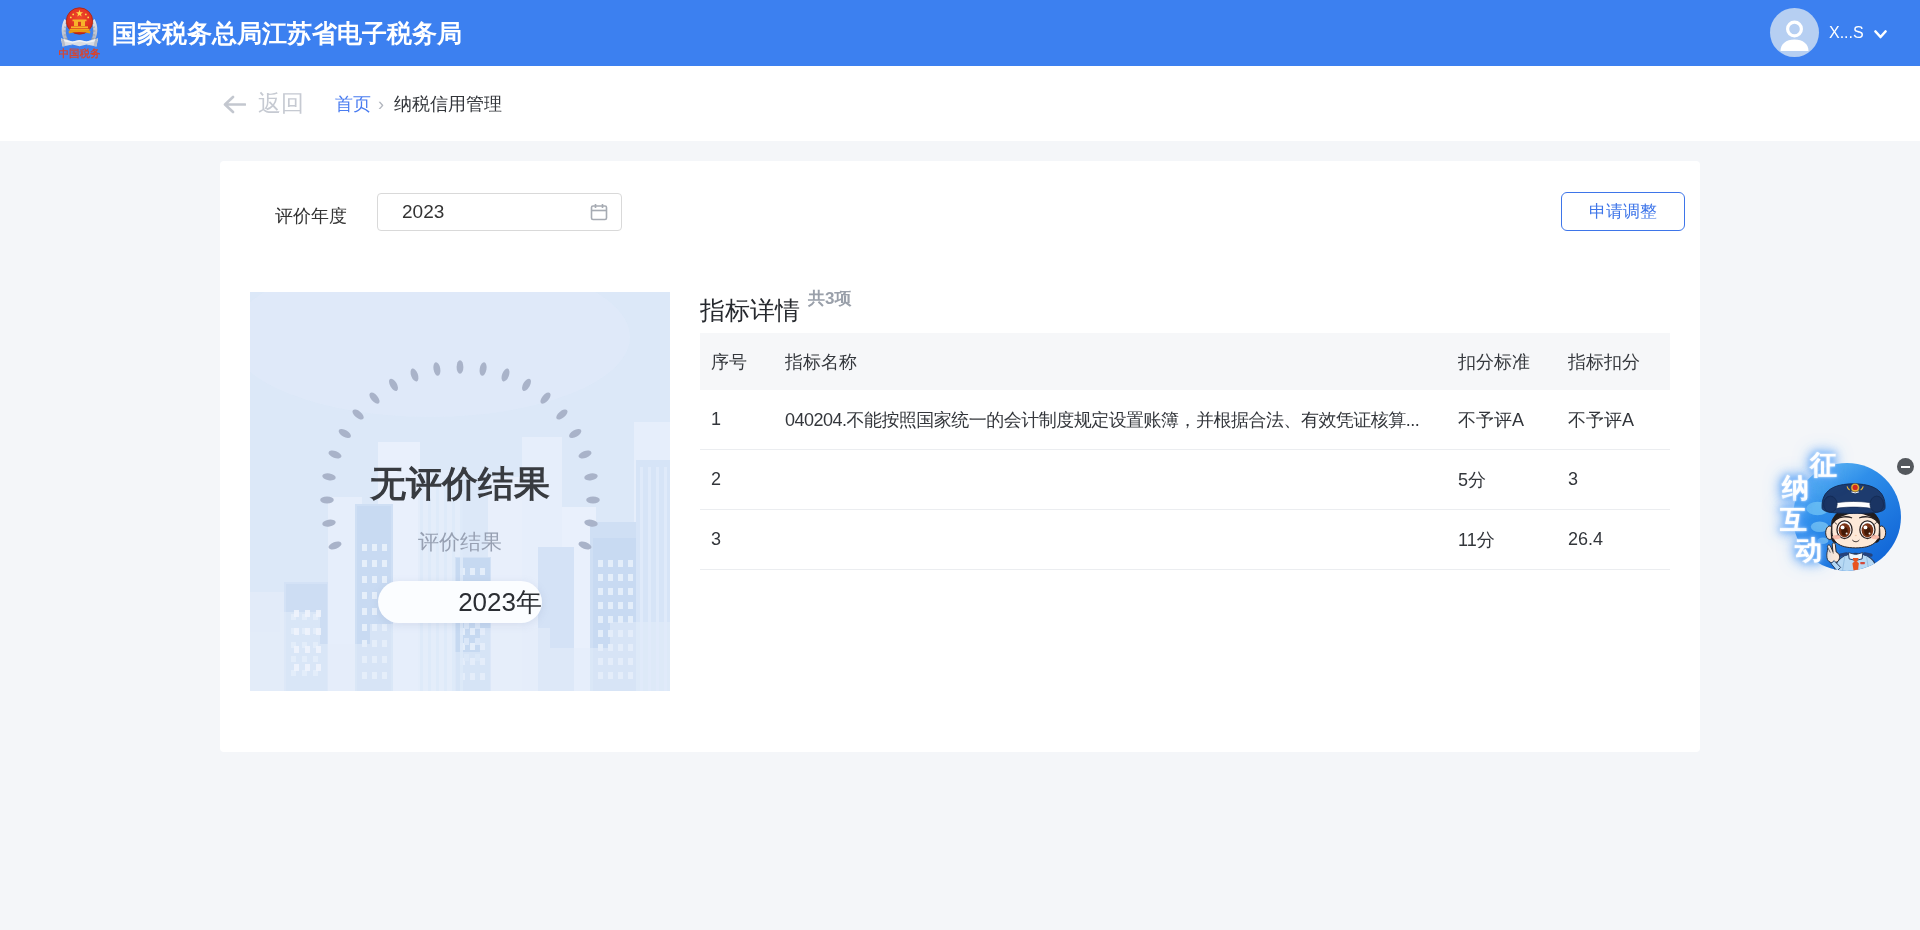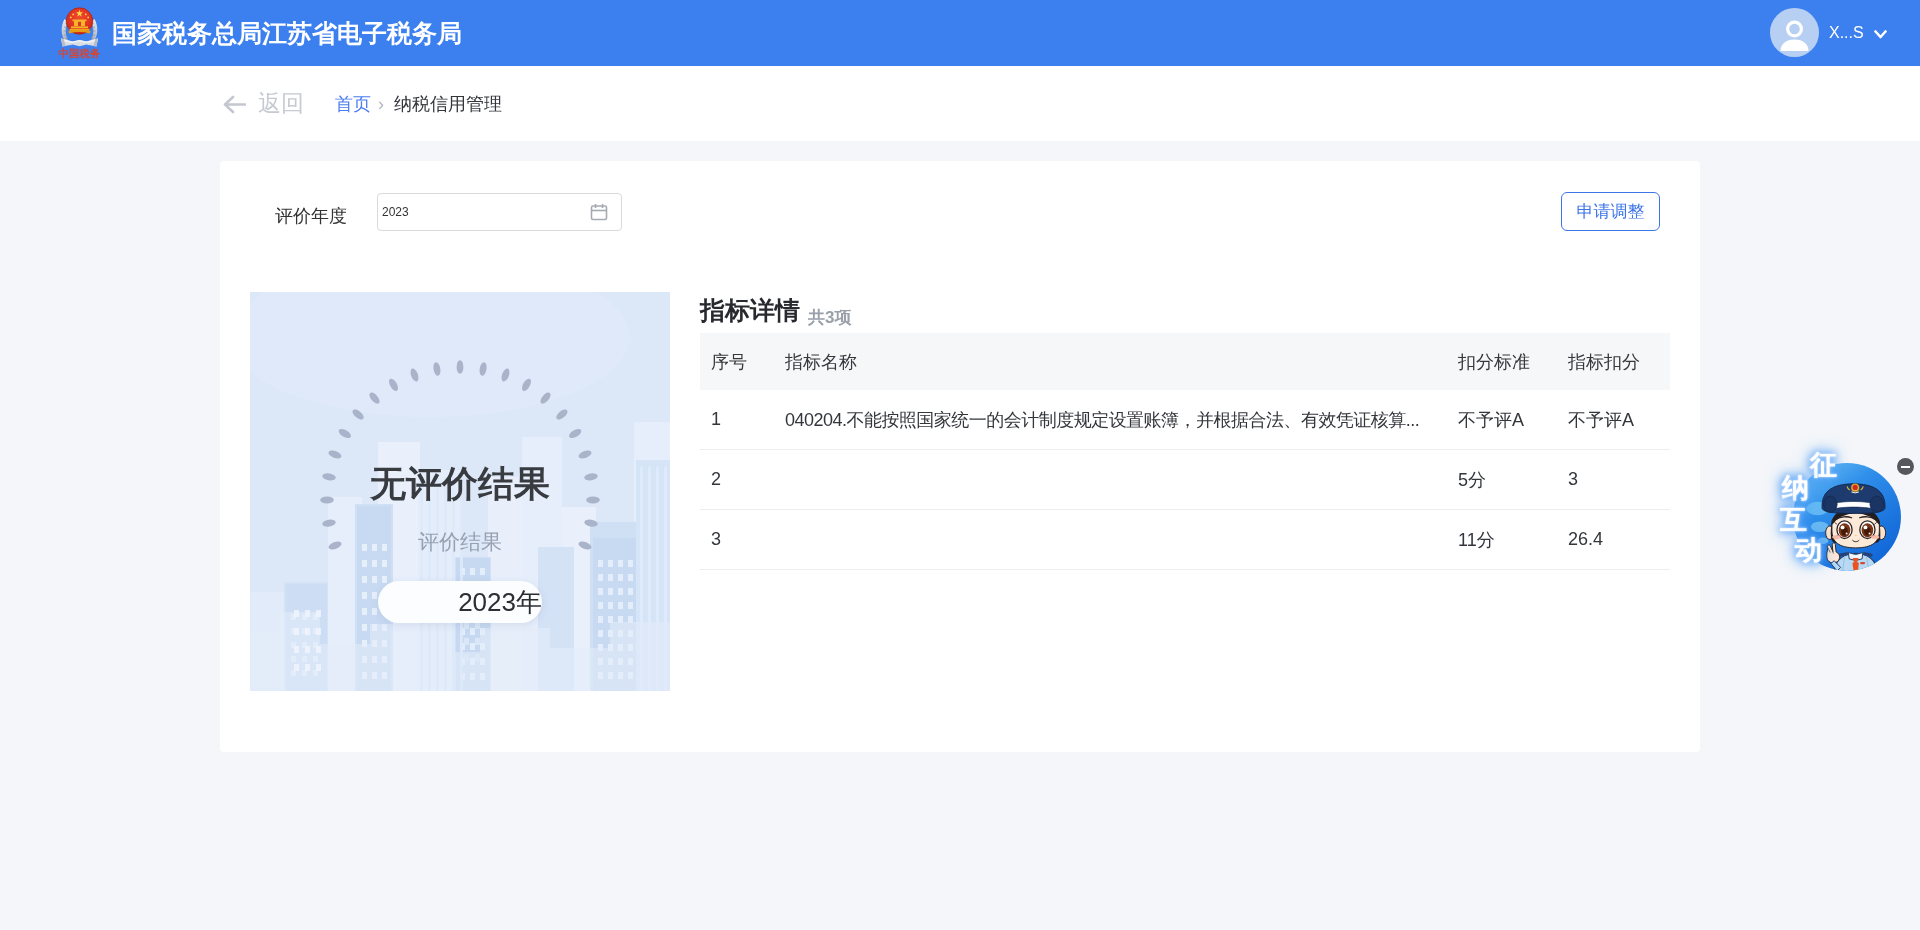--- a/index.html
+++ b/index.html
@@ -7,28 +7,28 @@
 .header{left:0;top:0;width:1920px;height:66px;background:#3c80f0}
 .title{left:112px;top:0;height:50px;line-height:66px;color:#fff;font-size:25px;font-weight:bold;letter-spacing:0}
 .avatar{left:1770px;top:8px;width:49px;height:49px;border-radius:50%;background:#b6cff2}
 .uname{left:1829px;top:0;height:66px;line-height:66px;color:#fff;font-size:16px}
 .crumbbar{left:0;top:66px;width:1920px;height:75px;background:#fff}
 .back{left:258px;top:66px;height:75px;line-height:75px;color:#c6cad2;font-size:23px}
 .crumb{top:66px;height:75px;line-height:76px;font-size:18px}
 .card{left:220px;top:161px;width:1480px;height:591px;background:#fff;border-radius:4px}
 .flabel{left:55px;top:43px;font-size:18px;color:#333}
 .finput{left:157px;top:32px;width:245px;height:38px;border:1px solid #d9d9d9;border-radius:4px;background:#fff}
-.finput span{position:absolute;left:4px;top:0;line-height:36px;font-size:12px;color:#333}
-.fbtn{left:1341px;top:31px;width:99px;height:39px;border:1px solid #3e75e9;border-radius:6px;color:#3e75e9;font-size:17px;text-align:center;line-height:37px;background:#fff}
+.finput span{position:absolute;left:24px;top:0;line-height:36px;font-size:19px;color:#333}
+.fbtn{left:1341px;top:31px;width:124px;height:39px;border:1px solid #3e75e9;border-radius:6px;color:#3e75e9;font-size:17px;text-align:center;line-height:37px;background:#fff}
 .panel{left:30px;top:131px;width:420px;height:399px;background:#dce8f8;overflow:hidden}
 .pt1{left:0;top:168px;width:420px;text-align:center;font-size:36px;font-weight:bold;color:#383b40}
 .pt2{left:0;top:236px;width:420px;text-align:center;font-size:21px;color:#97a0b2}
 .pill{left:128px;top:289px;width:164px;height:42px;background:#fbfdff;border-radius:21px;box-shadow:0 2px 8px rgba(120,140,180,0.18);text-align:right;line-height:42px;font-size:26px;color:#2b2e33}
-.ttitle{left:480px;top:133px;font-size:25px;font-weight:bold;color:#26292e}
-.tcount{left:588px;top:145px;font-size:17px;color:#9aa0aa;font-weight:bold}
+.ttitle{left:480px;top:133px;font-size:25px;font-weight:normal;color:#26292e}
+.tcount{left:588px;top:126px;font-size:17px;color:#9aa0aa;font-weight:bold}
 .thead{left:480px;top:172px;width:970px;height:57px;background:#f6f7f9;font-size:18px;font-weight:normal;color:#35383d}
 .trow{left:480px;width:970px;height:60px;font-size:18px;color:#33363b;border-bottom:1px solid #ebedf0}
 .cell{position:absolute;top:0;height:100%;display:flex;align-items:center;white-space:nowrap}
 .c1{left:11px}.c2{left:85px}.c3{left:758px}.c4{left:868px}
 .hd{color:#35383d}
 .widget{left:1770px;top:440px;width:150px;height:150px}
 .wchar{position:absolute;color:#fff;font-weight:bold;font-size:27px;line-height:1;text-shadow:0 0 2px #fff,0 0 5px #8fc2fb,0 0 9px #4e9cf7,0 0 13px #4e9cf7,0 0 18px rgba(78,156,247,.75)}
 .minusbtn{left:1897px;top:458px;width:17px;height:17px;border-radius:50%;background:#54585d}
 .minusbtn:after{content:"";position:absolute;left:4px;top:7.5px;width:9px;height:2.2px;background:#fff}
 </style></head>

